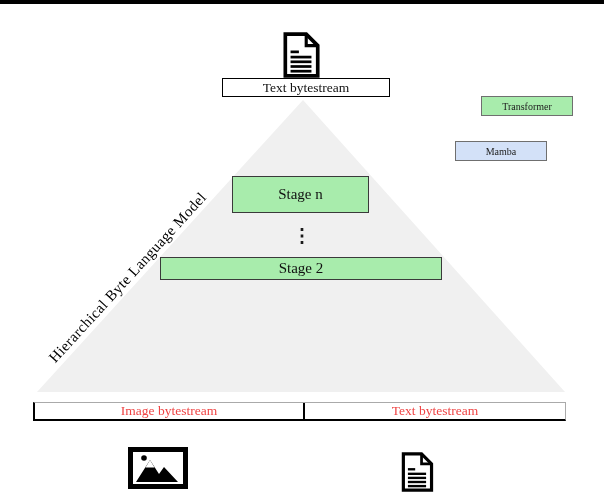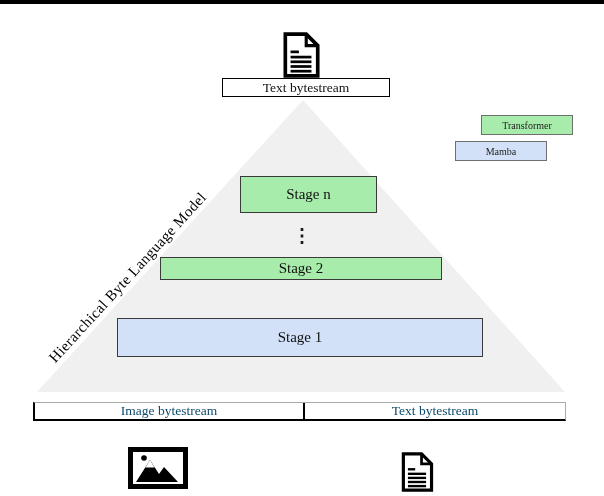--- a/index.html
+++ b/index.html
@@ -30,31 +30,31 @@
   .side-label{
     position:absolute;left:52px;top:352px;white-space:nowrap;
     font-size:15px;letter-spacing:0.4px;color:#000;
     transform:rotate(-47.5deg);transform-origin:left center;
   }
   .legend-item{
     position:absolute;width:92px;height:20px;border:1px solid #6f6f6f;
     box-sizing:border-box;display:flex;align-items:center;justify-content:center;
     font-size:10px;color:#222;
   }
-  .legend-transformer{left:481px;top:115px;}
+  .legend-transformer{left:481px;top:96px;}
   .legend-mamba{left:455px;top:141px;}
   .bottom-bar{
     position:absolute;left:33px;top:402px;width:530px;height:16px;
     display:flex;box-sizing:content-box;
     border-top:1px solid #aaa;border-right:1px solid #aaa;
     border-left:2px solid #000;border-bottom:2px solid #000;
   }
   .bottom-cell{
     display:flex;align-items:center;justify-content:center;
-    font-size:13.5px;line-height:1;color:#0c4a6e;
+    font-size:13.5px;line-height:1;color:#ef4444;
   }
   .bottom-cell.left{width:270px;border-right:2px solid #000;box-sizing:border-box;}
   .bottom-cell.right{flex:1;}
   svg{display:block;}
 </style>
 </head>
 <body>
 
 <div id="canvas">
 
@@ -73,33 +73,30 @@
     <path d="M12 33 H32" stroke="#000" stroke-width="2.6"></path>
     <path d="M12 37.5 H32" stroke="#000" stroke-width="2.6"></path>
   </svg>
 
   <div class="label-box" style="left:222px;top:78px;width:168px;height:19px;">
     <span>Text bytestream</span>
   </div>
 
   <div class="side-label">Hierarchical Byte Language Model</div>
 
-  <div class="stage stage-n" style="background: rgb(168, 236, 172); margin-left: 8px;">
+  <div class="stage stage-n" style="background: rgb(168, 236, 172);">
     <span>Stage n</span>
   </div>
 
   <div class="dots">⋮</div>
 
   <div class="stage stage-2" style="background: rgb(168, 236, 172);">
     <span>Stage 2</span>
   </div>
 
-  <div class="stage stage-1" style="background: rgb(211, 225, 248);">
-    <span>Stage 1</span>
-  </div>
 
   <div class="legend-item legend-transformer" style="background: rgb(168, 236, 172);">
     <span>Transformer</span>
   </div>
   <div class="legend-item legend-mamba" style="background: rgb(211, 225, 248);">
     <span>Mamba</span>
   </div>
 
   <div class="bottom-bar">
     <div class="bottom-cell left">

